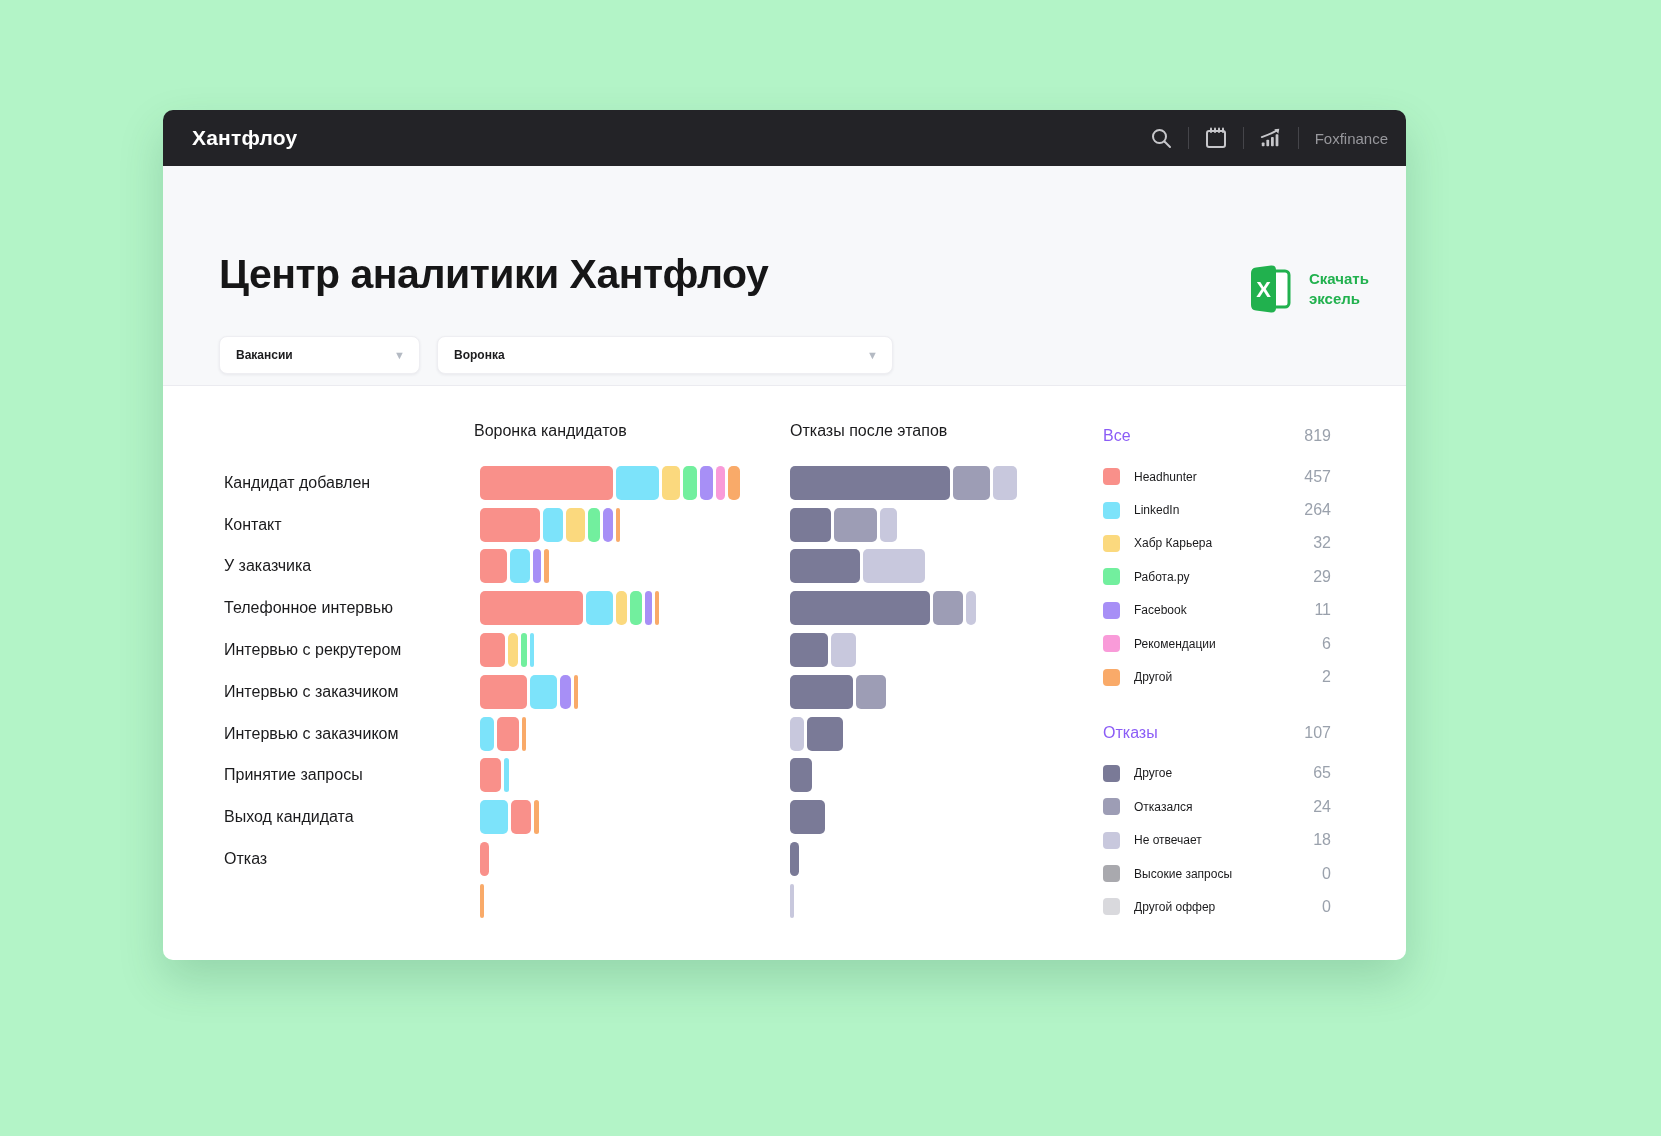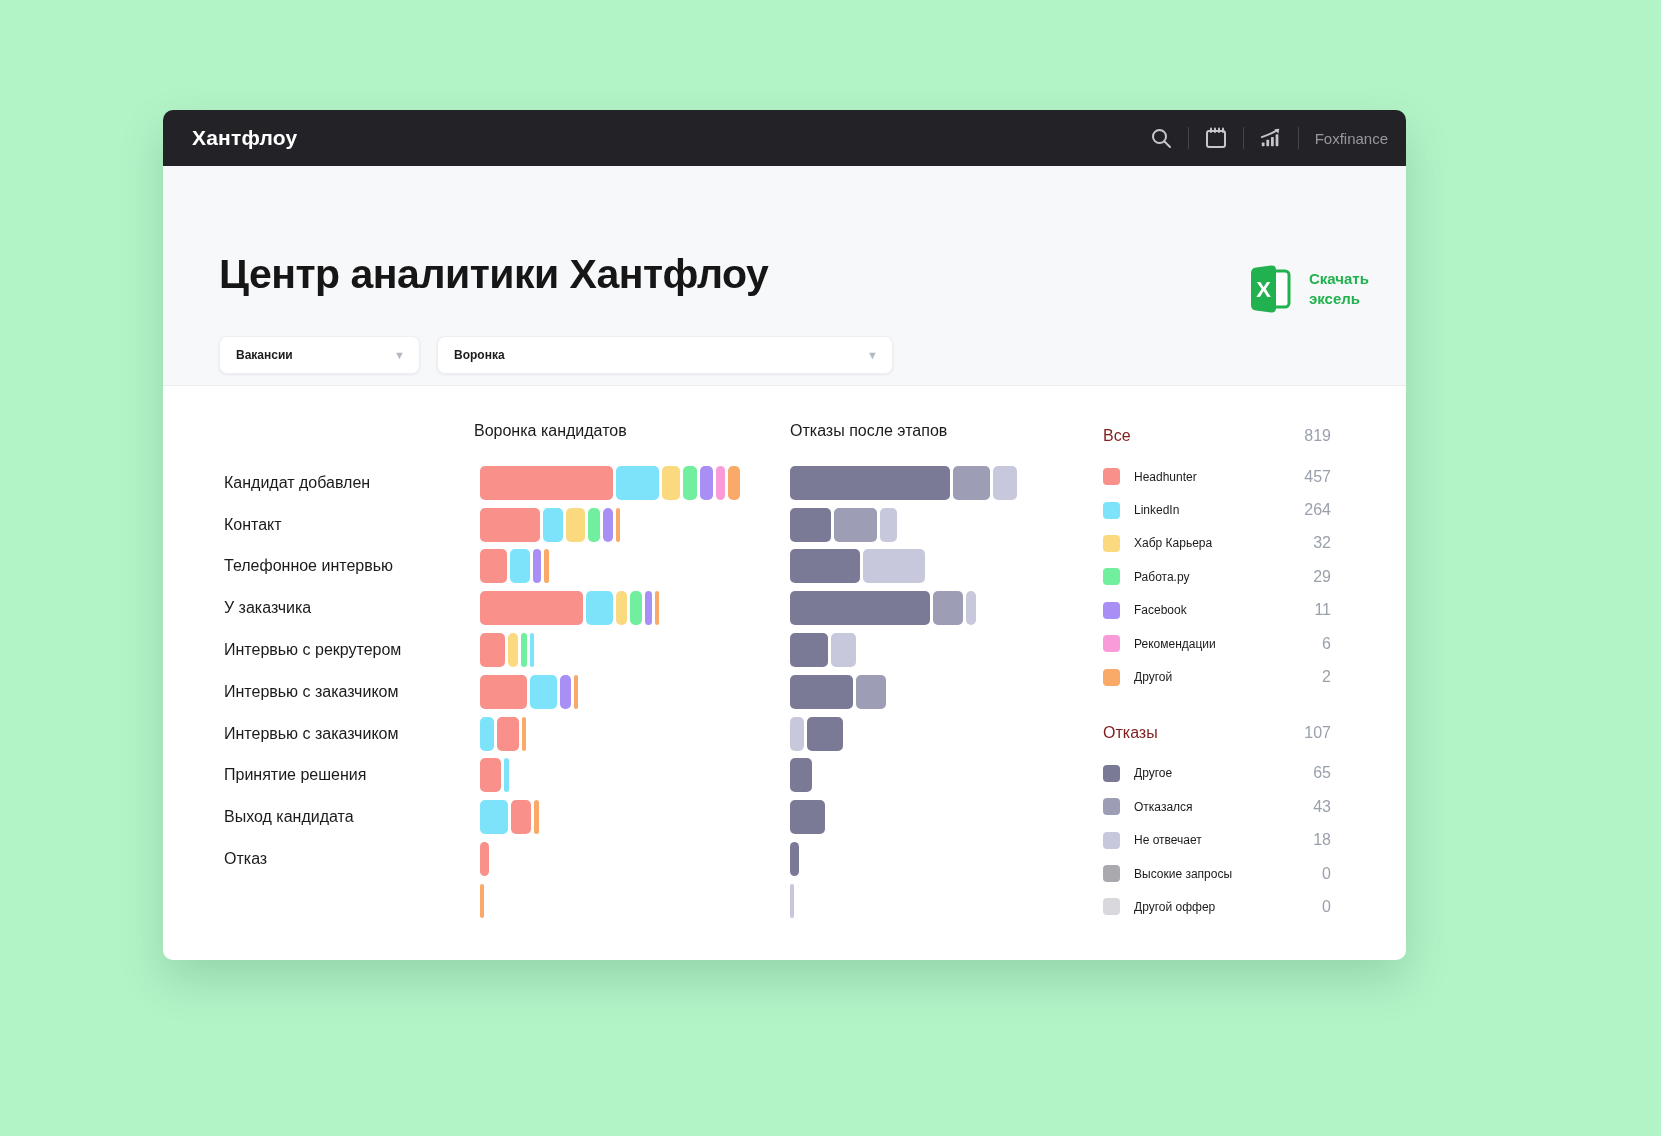--- a/index.html
+++ b/index.html
@@ -72,21 +72,21 @@
   .stage-labels{position:absolute;left:61px;top:76px;width:250px;}
   .stage-label{height:41.8px;display:flex;align-items:center;font-size:16px;font-weight:500;color:#1b1b1d;}
   .bars{position:absolute;top:76px;}
   .bars-funnel{left:317px;width:300px;}
   .bars-rej{left:627px;width:300px;}
   .bar-row{height:41.8px;display:flex;align-items:center;}
   .bar-seg{height:34px;border-radius:5px;margin-right:3px;flex:none;}
   
   .legend{position:absolute;left:940px;top:38px;width:228px;}
   .lg-header{display:flex;align-items:center;height:24px;margin-bottom:12px;}
-  .lg-header .lg-title{font-size:16px;font-weight:500;color:#7f1d1d;}
+  .lg-header .lg-title{font-size:16px;font-weight:500;color:#8b5cf6;}
   .lg-header .lg-total{margin-left:auto;font-size:16px;color:#9aa1ac;}
   .lg-item{display:flex;align-items:center;height:33.4px;cursor:pointer;}
   .lg-swatch{width:17px;height:17px;border-radius:4px;margin-right:14px;flex:none;}
   .lg-label{font-size:12px;color:#1b1b1d;}
   .lg-value{margin-left:auto;font-size:16px;color:#9aa1ac;}
   .lg-gap{height:27px;}
   svg{display:block;}
 </style>
 </head>
 <body>
@@ -171,26 +171,26 @@
       </div>
   </div>
 
   <div class="chart-section">
     <div class="col-title t-funnel" id="funnel-title">Воронка кандидатов</div>
     <div class="col-title t-rej" id="rej-title">Отказы после этапов</div>
 
     <div class="stage-labels" id="stage-labels">
         <div class="stage-label">Кандидат добавлен</div>
         <div class="stage-label">Контакт</div>
+        <div class="stage-label">У заказчика</div>
         <div class="stage-label">Телефонное интервью</div>
-        <div class="stage-label">У заказчика</div>
         <div class="stage-label">Интервью с рекрутером</div>
         <div class="stage-label">Интервью с заказчиком</div>
         <div class="stage-label">Интервью с заказчиком</div>
-        <div class="stage-label">Принятие решения</div>
+        <div class="stage-label">Принятие запросы</div>
         <div class="stage-label">Выход кандидата</div>
         <div class="stage-label">Отказ</div>
       </div>
     <div class="bars bars-funnel" id="funnel-bars">
         <div class="bar-row">
           <div class="bar-seg" style="width: 133px; background: rgb(249, 144, 138);"></div>
           <div class="bar-seg" style="width: 43px; background: rgb(124, 227, 250);"></div>
           <div class="bar-seg" style="width: 18px; background: rgb(251, 217, 126);"></div>
           <div class="bar-seg" style="width: 14px; background: rgb(114, 239, 158);"></div>
           <div class="bar-seg" style="width: 13px; background: rgb(167, 143, 246);"></div>
@@ -344,21 +344,21 @@
           <span class="lg-total">107</span>
         </div>
         <div class="lg-item">
           <span class="lg-swatch" style="background: rgb(122, 122, 151);"></span>
           <span class="lg-label">Другое</span>
           <span class="lg-value">65</span>
         </div>
         <div class="lg-item">
           <span class="lg-swatch" style="background: rgb(157, 157, 181);"></span>
           <span class="lg-label">Отказался</span>
-          <span class="lg-value">43</span>
+          <span class="lg-value">24</span>
         </div>
         <div class="lg-item">
           <span class="lg-swatch" style="background: rgb(200, 200, 221);"></span>
           <span class="lg-label">Не отвечает</span>
           <span class="lg-value">18</span>
         </div>
         <div class="lg-item">
           <span class="lg-swatch" style="background: rgb(169, 169, 174);"></span>
           <span class="lg-label">Высокие запросы</span>
           <span class="lg-value">0</span>

